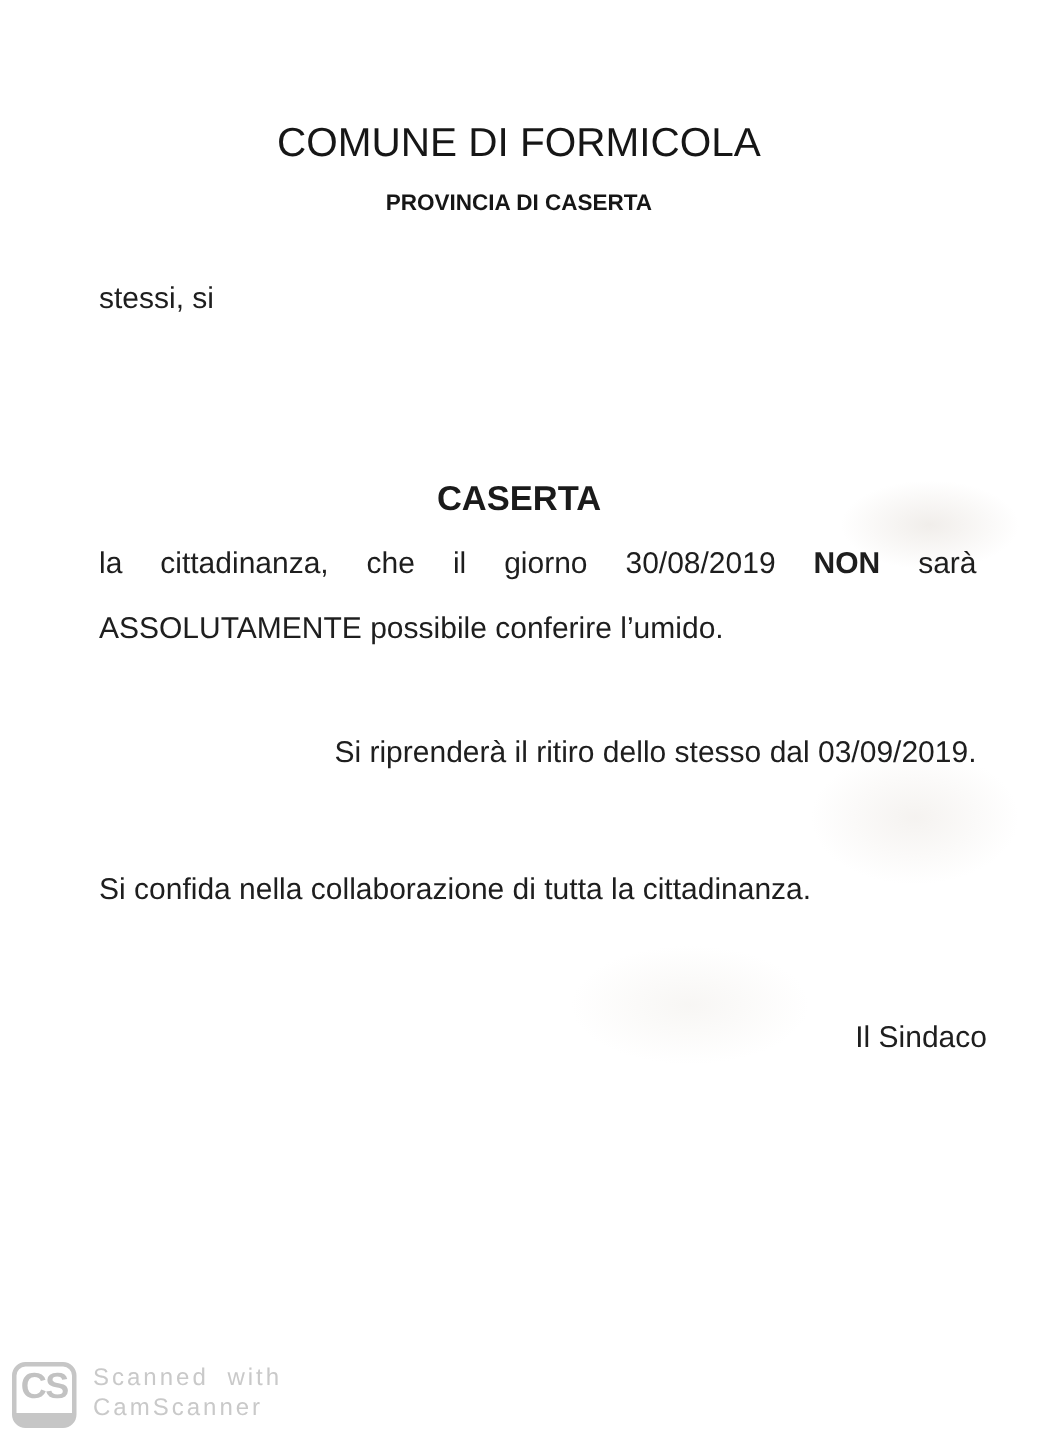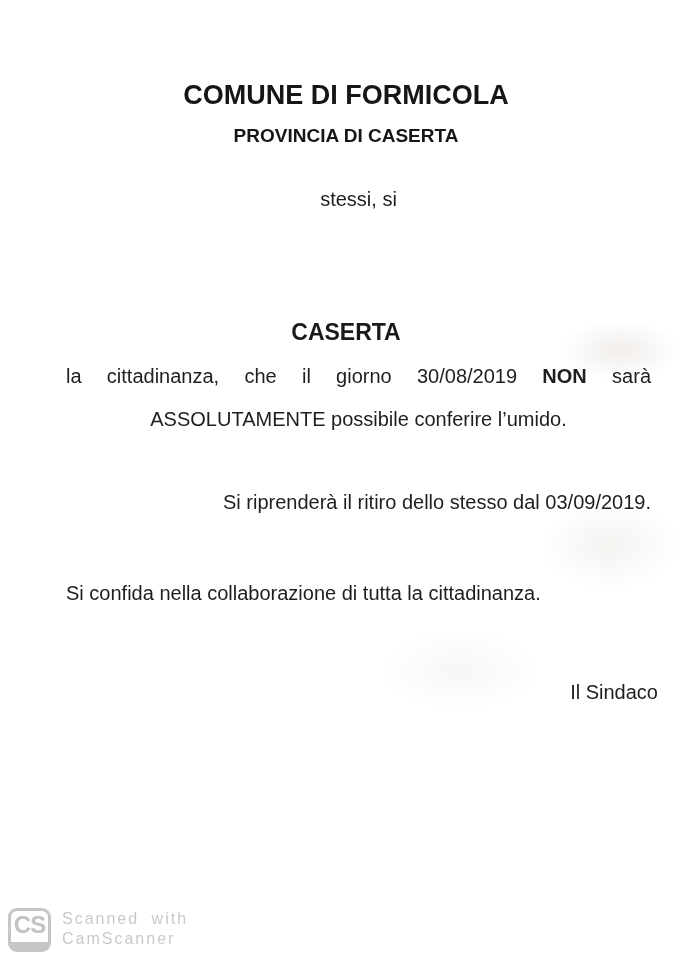--- a/index.html
+++ b/index.html
@@ -36,53 +36,53 @@
     background: radial-gradient(ellipse at center, rgba(226,220,212,0.25), rgba(255,255,255,0) 70%);
   }
 
   .doc-title {
     position: absolute;
     top: 80px;
     left: 0;
     width: 100%;
     text-align: center;
     font-size: 27px;
-    font-weight: 700;
+    font-weight: 400;
     letter-spacing: 0px;
     color: #161616;
     line-height: 30px;
   }
   .doc-subtitle {
     position: absolute;
     top: 128px;
     left: 0;
     width: 100%;
     text-align: center;
-    font-size: 19px;
+    font-size: 15px;
     font-weight: 700;
     color: #161616;
     line-height: 16px;
   }
 
   .body-text {
     position: absolute;
     left: 66px;
     width: 585px;
     font-size: 20px;
     line-height: 43px;
     color: #1e1e1e;
   }
   .line-justify {
     text-align: justify;
     text-align-last: justify;
     height: 43px;
     white-space: normal;
   }
   .line-left {
-    text-align: center;
+    text-align: left;
     height: 43px;
   }
   .p1 { top: 178px; }
   .p2 { top: 355px; }
   .p3 { top: 487px; line-height: 30px; text-align: right; }
   .p4 { top: 578px; line-height: 30px; }
 
   .avvisa {
     position: absolute;
     top: 317px;

